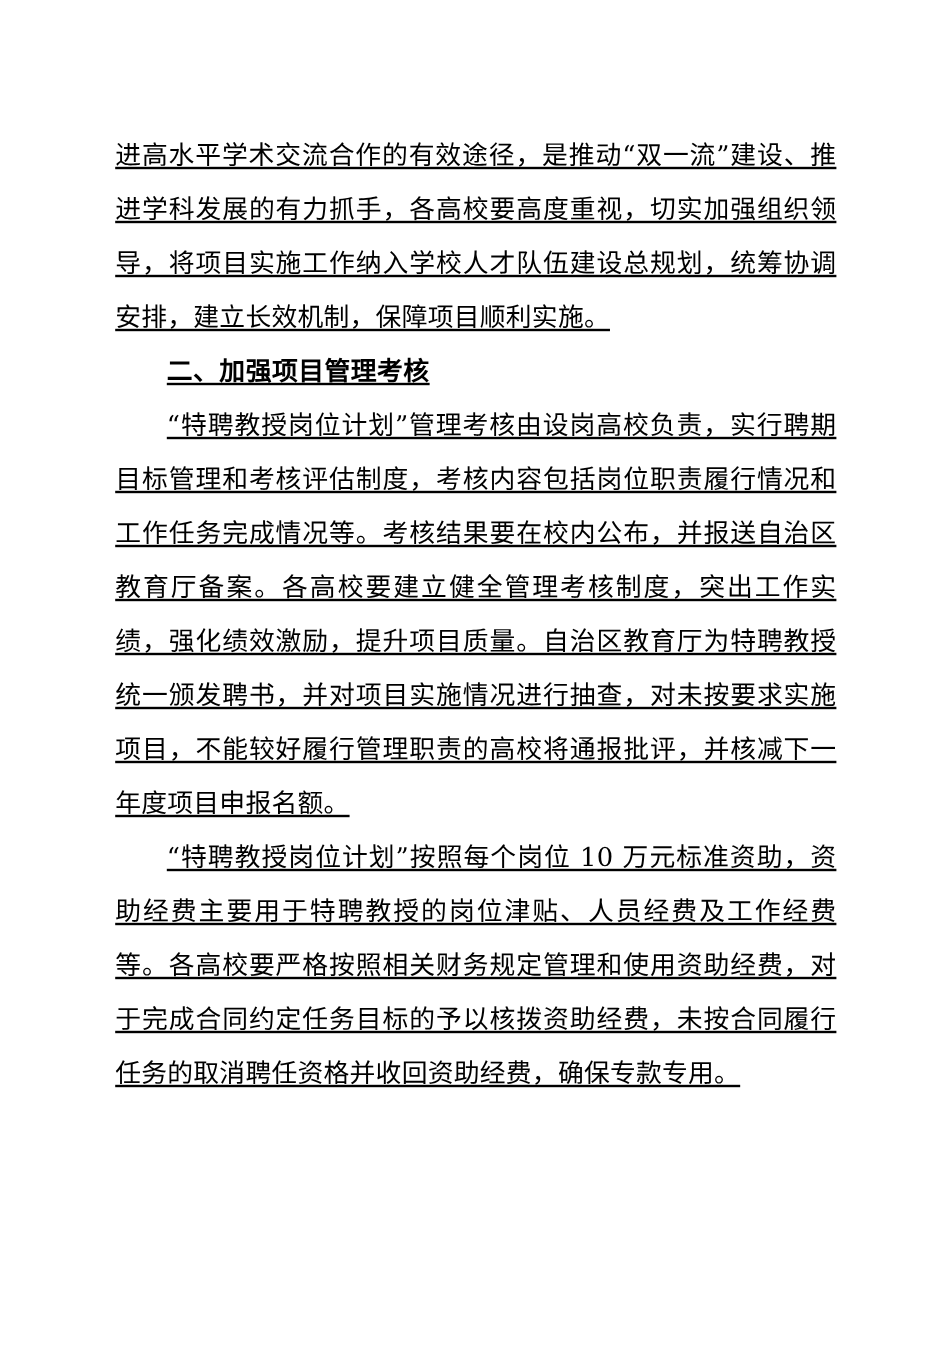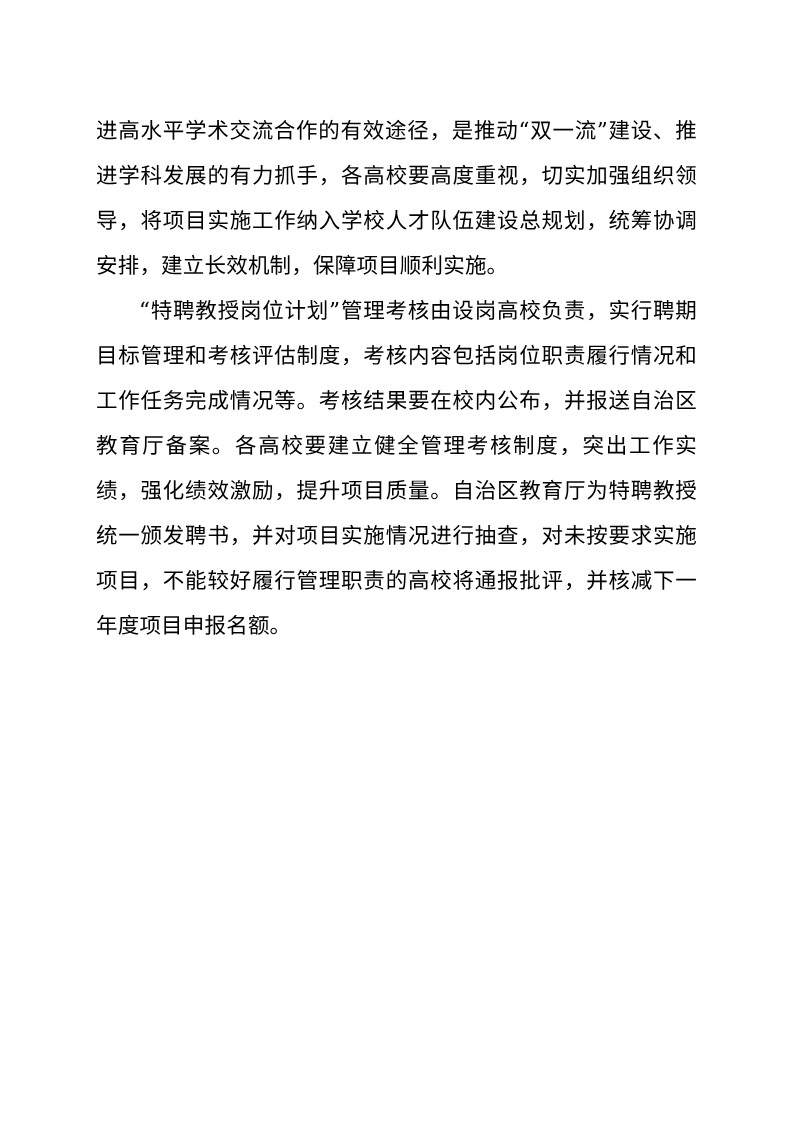--- a/index.html
+++ b/index.html
@@ -17,20 +17,21 @@
     overflow: hidden;
   }
   .page {
     position: absolute;
     left: 0;
     top: 0;
     width: 793px;
     height: 1122px;
     box-sizing: border-box;
     padding: 108px 84px 96px 96px;
+    text-decoration: underline;
   }
   .doc-body {
     width: 601px;
   }
   p.para {
     margin: 0;
     font-size: 21.5px;
     line-height: 45px;
     text-align: justify;
     text-justify: inter-ideograph;
@@ -51,19 +52,21 @@
   }
 </style>
 </head>
 <body>
 
 <div class="page">
   <div class="doc-body">
 
     <p class="para">进高水平学术交流合作的有效途径，是推动“双一流”建设、推进学科发展的有力抓手，各高校要高度重视，切实加强组织领导，将项目实施工作纳入学校人才队伍建设总规划，统筹协调安排，建立长效机制，保障项目顺利实施。</p>
 
+    <h2 class="heading">二、加强项目管理考核</h2>
 
     <p class="para indent">“特聘教授岗位计划”管理考核由设岗高校负责，实行聘期目标管理和考核评估制度，考核内容包括岗位职责履行情况和工作任务完成情况等。考核结果要在校内公布，并报送自治区教育厅备案。各高校要建立健全管理考核制度，突出工作实绩，强化绩效激励，提升项目质量。自治区教育厅为特聘教授统一颁发聘书，并对项目实施情况进行抽查，对未按要求实施项目，不能较好履行管理职责的高校将通报批评，并核减下一年度项目申报名额。</p>
 
 
+    <p class="para indent">“特聘教授岗位计划”按照每个岗位 10 万元标准资助，资助经费主要用于特聘教授的岗位津贴、人员经费及工作经费等。各高校要严格按照相关财务规定管理和使用资助经费，对于完成合同约定任务目标的予以核拨资助经费，未按合同履行任务的取消聘任资格并收回资助经费，确保专款专用。</p>
 
   </div>
 </div>
 
 </body></html>

